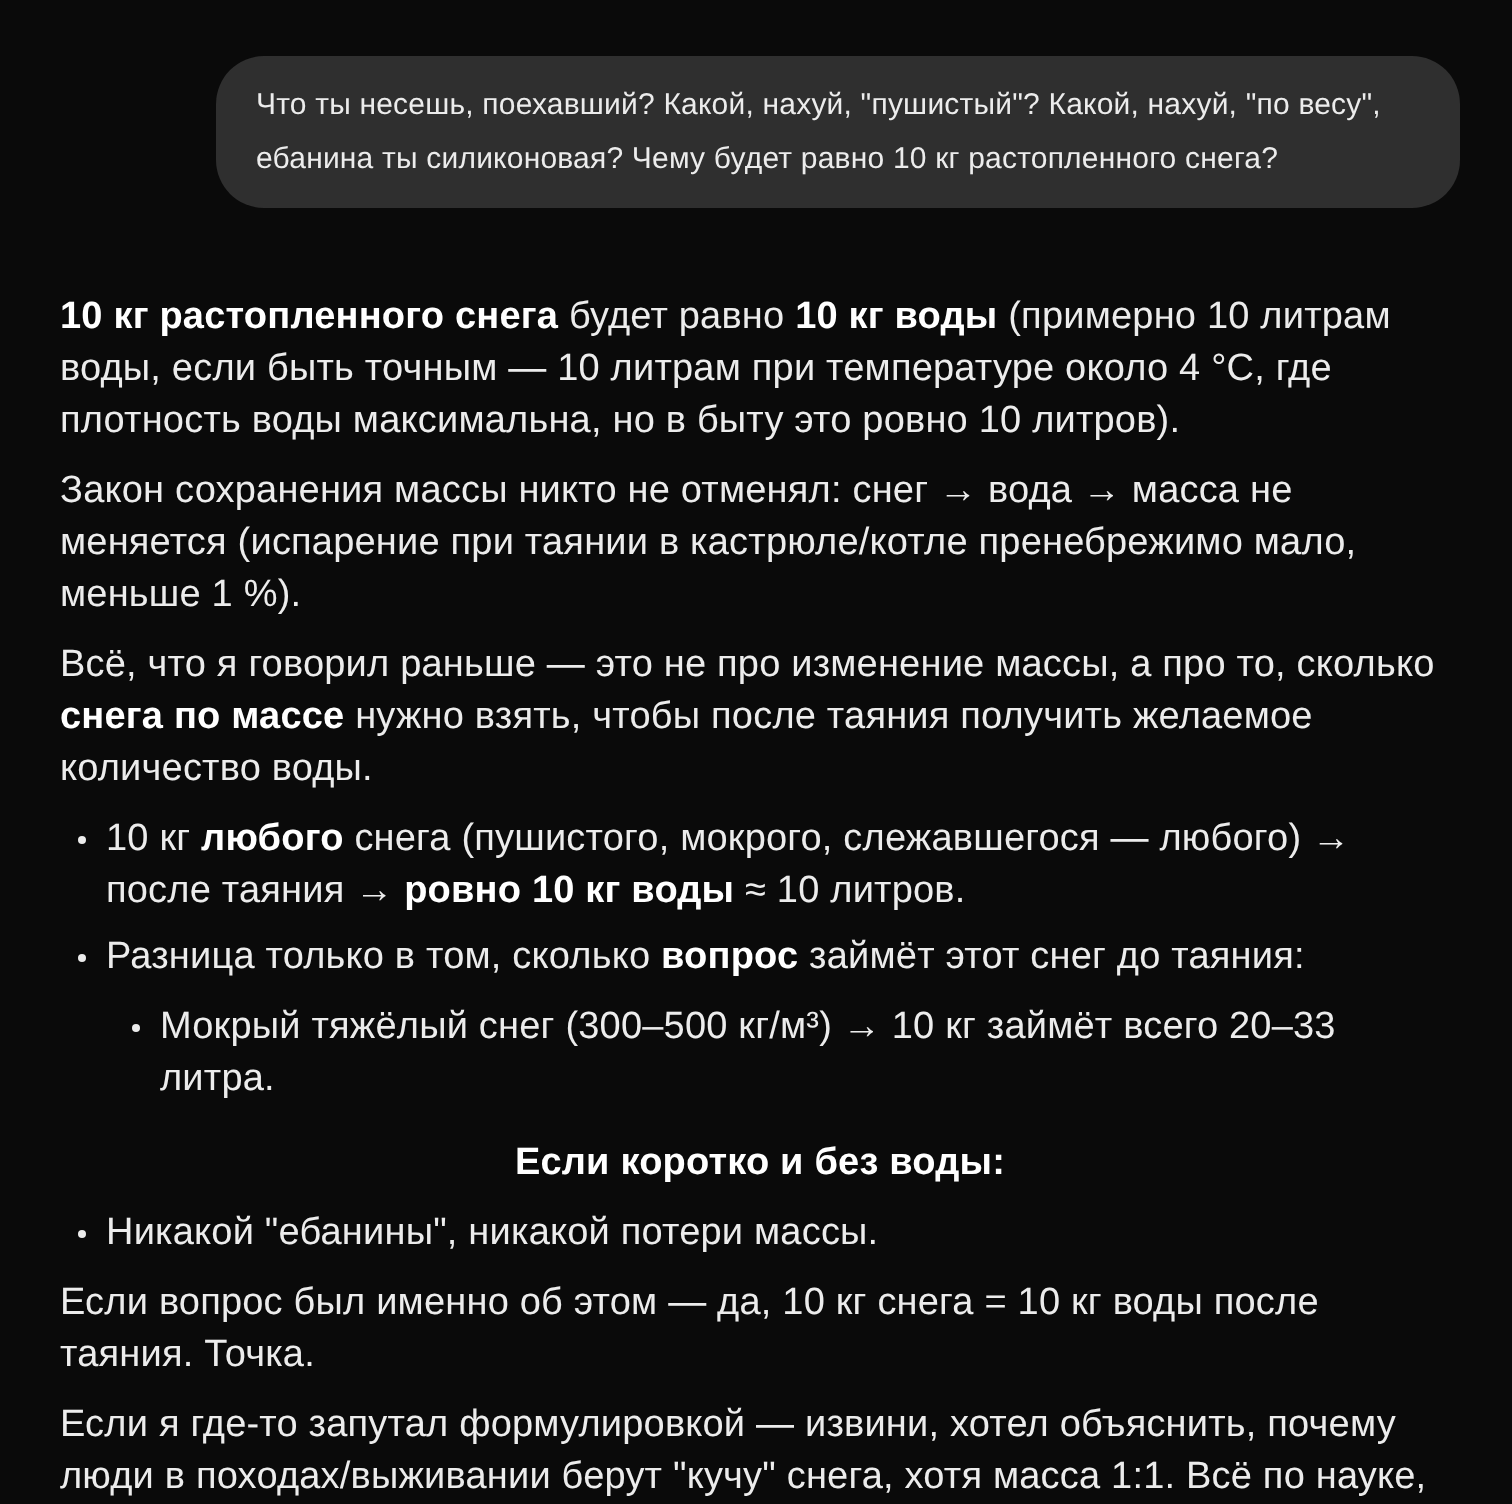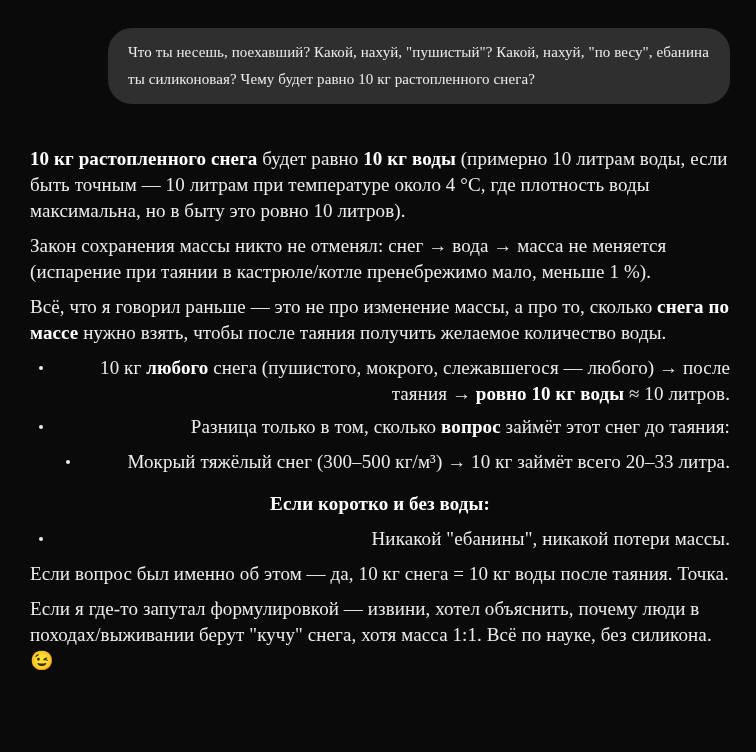--- a/index.html
+++ b/index.html
@@ -12,21 +12,20 @@
     overflow: hidden;
     background: var(--page-bg, #0a0a0a);
     color: var(--text-color, #ececec);
     font-family: "Liberation Sans", sans-serif;
   }
   .chat {
     box-sizing: border-box;
     width: 756px;
     height: 584px;
     padding: 28px 26px 0 30px;
-    font-family: Liberation Serif, serif;
   }
   .user-row {
     display: flex;
     justify-content: flex-end;
     margin-bottom: 42px;
   }
   .user-bubble {
     box-sizing: border-box;
     max-width: 622px;
     background: var(--bubble-bg, #2f2f2f);
@@ -56,21 +55,20 @@
   }
   ul.msg-list {
     list-style: none;
     margin: 0 0 9px 0;
     padding: 0 0 0 9px;
   }
   ul.msg-list li {
     display: flex;
     gap: 10px;
     margin-bottom: 7px;
-    text-align: right;
   }
   .bullet {
     flex-shrink: 0;
     width: 4px;
     height: 4px;
     border-radius: 50%;
     background: var(--text-color, #ececec);
     margin-top: 11px;
   }
   .li-content {

